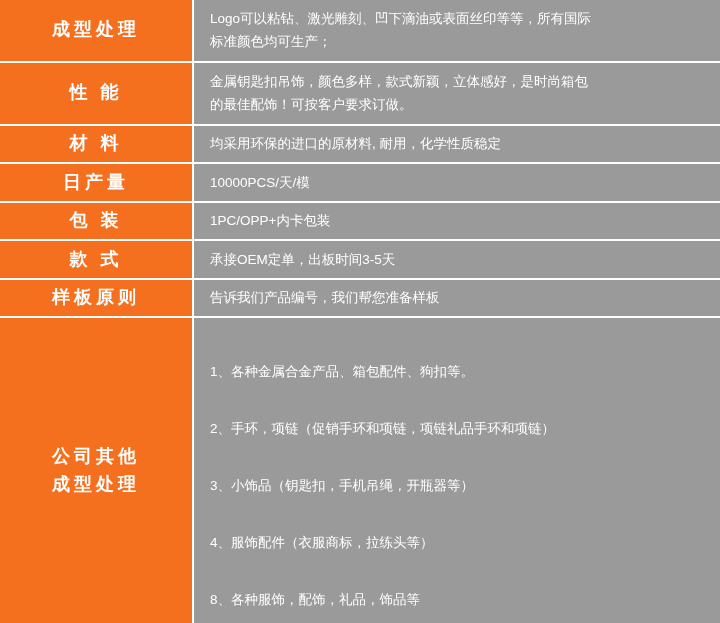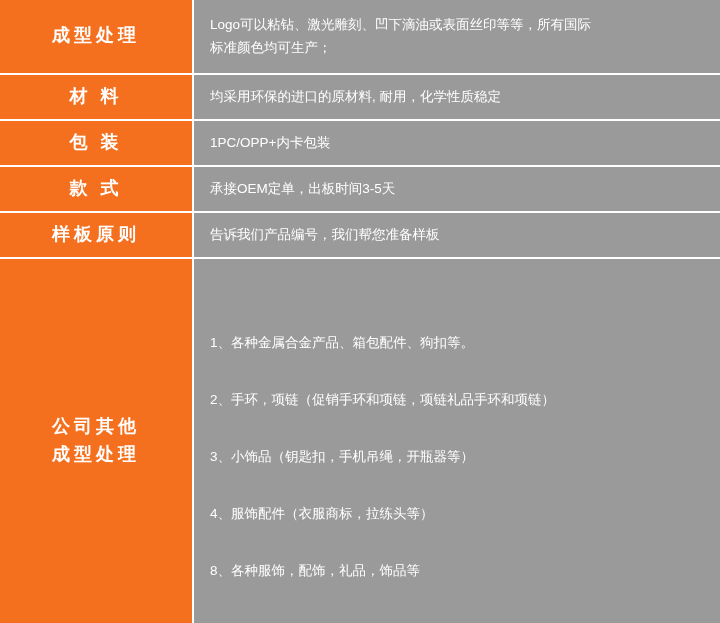--- a/index.html
+++ b/index.html
@@ -69,31 +69,48 @@
     <tr>
       <td class="label-cell">
         <span class="label-line">成型处理</span>
       </td>
       <td class="value-cell">
         <span class="value-line">Logo可以粘钻、激光雕刻、凹下滴油或表面丝印等等，所有国际</span>
         <span class="value-line">标准颜色均可生产；</span>
       </td>
     </tr>
 
+    <tr>
+      <td class="label-cell">
+        <span class="label-line">性 能</span>
+      </td>
+      <td class="value-cell">
+        <span class="value-line">金属钥匙扣吊饰，颜色多样，款式新颖，立体感好，是时尚箱包</span>
+        <span class="value-line">的最佳配饰！可按客户要求订做。</span>
+      </td>
+    </tr>
 
     <tr>
       <td class="label-cell">
         <span class="label-line">材 料</span>
       </td>
       <td class="value-cell">
         <span class="value-line">均采用环保的进口的原材料, 耐用，化学性质稳定</span>
       </td>
     </tr>
 
 
+    <tr>
+      <td class="label-cell">
+        <span class="label-line">日产量</span>
+      </td>
+      <td class="value-cell">
+        <span class="value-line">10000PCS/天/模</span>
+      </td>
+    </tr>
 
     <tr>
       <td class="label-cell">
         <span class="label-line">包 装</span>
       </td>
       <td class="value-cell">
         <span class="value-line">1PC/OPP+内卡包装</span>
       </td>
     </tr>
 

